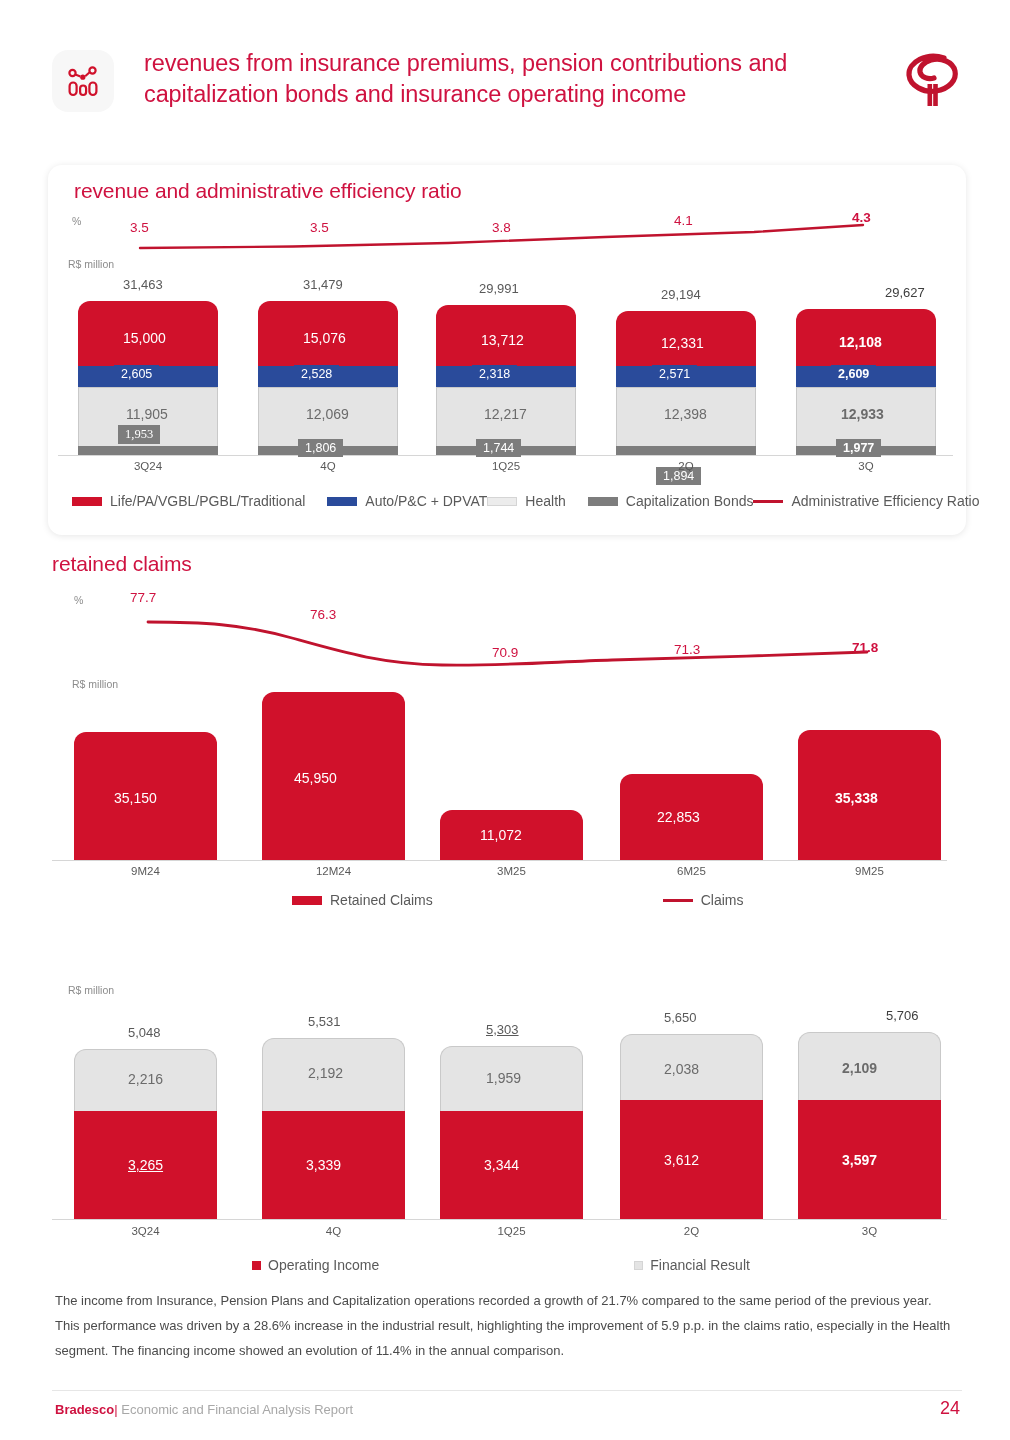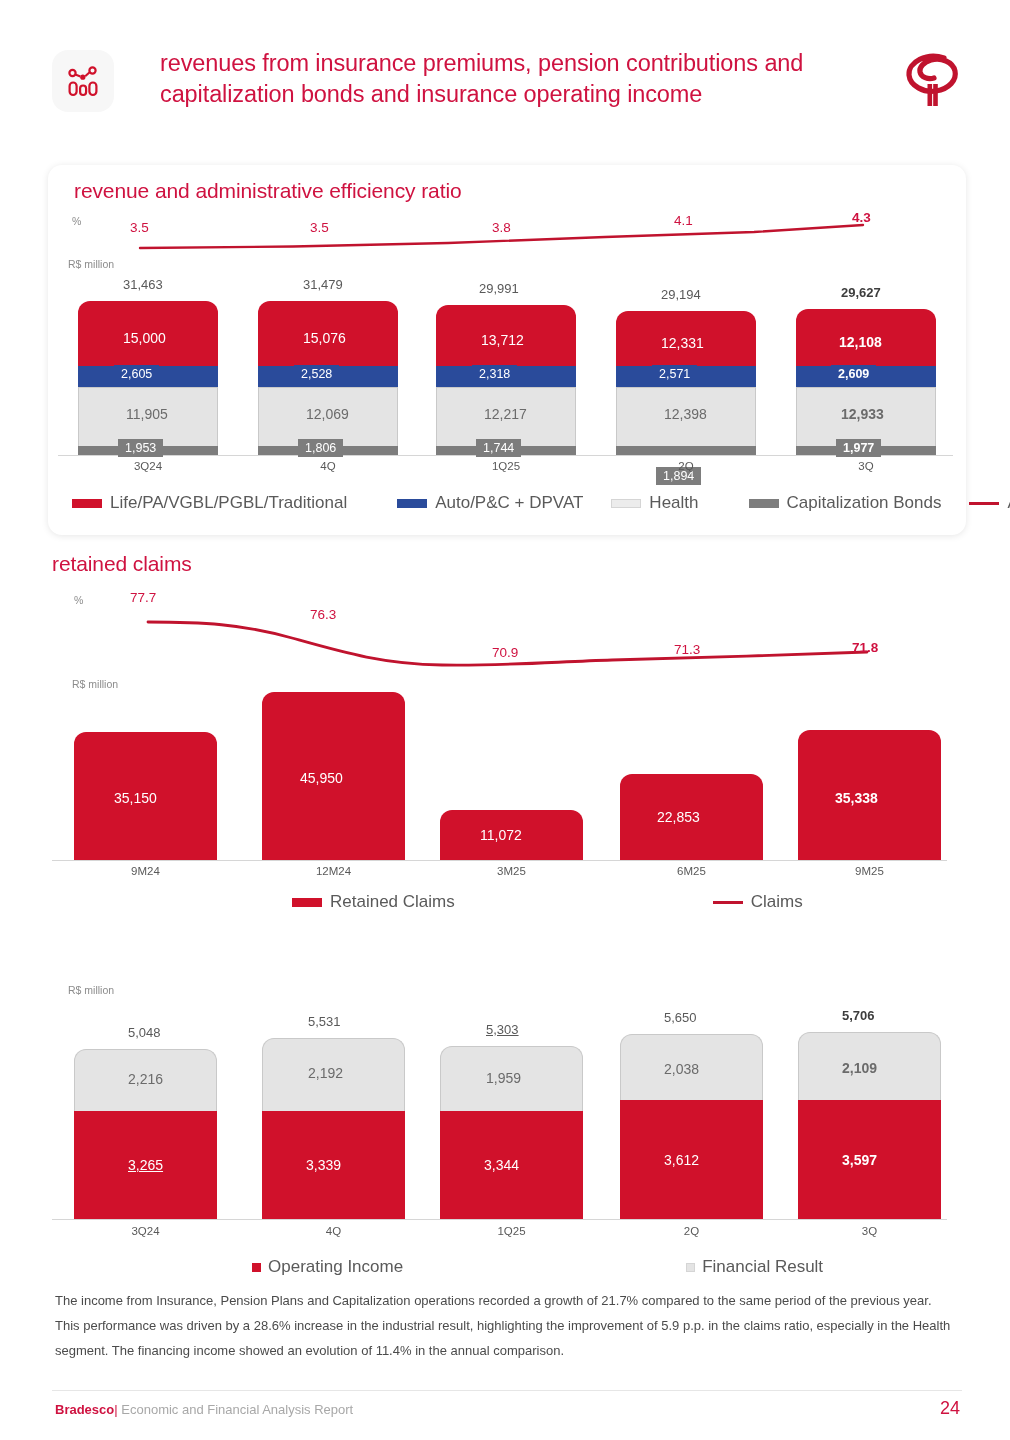--- a/index.html
+++ b/index.html
@@ -12,40 +12,40 @@
   .page { position: relative; width: 1010px; height: 1440px; background: #fff; }
 
   
   .header { position: absolute; left: 52px; top: 48px; width: 910px; height: 90px; }
   .hdr-icon-box {
     position: absolute; left: 0; top: 2px; width: 62px; height: 62px;
     background: #f7f7f7; border-radius: 16px;
     display: flex; align-items: center; justify-content: center;
   }
   .hdr-title {
-    position: absolute; left: 108px; top: 0px; width: 760px;
+    position: absolute; left: 92px; top: 0px; width: 760px;
     font-size: 23.5px; line-height: 31px; color: #cf1240; font-weight: 400;
     letter-spacing: -0.1px;
   }
   .brand-logo { position: absolute; right: 0px; top: 0px; width: 62px; height: 66px; }
 
   
   .card {
     position: absolute; left: 48px; top: 165px; width: 918px; height: 370px;
     background: #ffffff; border-radius: 14px;
     box-shadow: 0 1px 7px rgba(0,0,0,0.10);
   }
   .sec-title {
     font-size: 21px; color: #cf1240; font-weight: 400; letter-spacing: -0.1px;
   }
   .axis-unit { font-size: 10.5px; color: #8c8c8c; }
 
   
   .val-lbl { position: absolute; font-size: 13px; color: #595959; white-space: nowrap; }
-  .val-lbl.bold { font-weight: bold; color: #3d3d3d; }
+  .val-lbl.bold { font-weight: normal; color: #3d3d3d; margin-left: 44px; }
   .cat-lbl { position: absolute; font-size: 11.5px; color: #595959; white-space: nowrap; text-align: center; }
   .line-lbl { position: absolute; font-size: 13.5px; color: #cf1240; white-space: nowrap; }
   .line-lbl.bold { font-weight: bold; }
 
   
   .seg { position: absolute; }
   .seg-red { background: #d0112b; }
   .seg-blue { background: #2a4b9b; }
   .seg-gray { background: #e4e4e4; border: 1px solid #c9c9c9; border-bottom: none; }
   .seg-dgray { background: #7d7d7d; }
@@ -58,21 +58,21 @@
   .chip-blue { background: #2a4b9b; }
   .chip-dgray { background: #7d7d7d; }
   .in-bar { position: absolute; font-size: 14px; white-space: nowrap; }
   .in-bar.white { color: #ffffff; }
   .in-bar.gray { color: #6b6b6b; }
   .in-bar.b { font-weight: bold; }
 
   .axis-line { position: absolute; height: 1px; background: #d6d6d6; }
 
   
-  .legend { position: absolute; display: flex; align-items: center; font-size: 17px; color: #5a5a5a; gap: 28px; }
+  .legend { position: absolute; display: flex; align-items: center; font-size: 14px; color: #5a5a5a; }
   .legend .item { display: flex; align-items: center; white-space: nowrap; }
   .sw-bar { width: 30px; height: 9px; margin-right: 8px; display: inline-block; }
   .sw-line { width: 30px; height: 3px; margin-right: 8px; display: inline-block; }
   .sw-sq { width: 9px; height: 9px; margin-right: 7px; display: inline-block; }
 
   
   .para {
     position: absolute; left: 55px; top: 1288px; width: 900px;
     font-size: 13px; line-height: 25px; color: #4b4b4b;
   }
@@ -129,21 +129,21 @@
 
     <div>
       <div class="val-lbl" style="left:75px;top:112px;">31,463</div>
       <div class="seg seg-red seg-top-round" style="left:30px;top:136px;width:140px;height:65px;"></div>
       <div class="in-bar white" style="left:75px;top:165px;">15,000</div>
       <div class="seg seg-blue" style="left:30px;top:201px;width:140px;height:21px;"></div>
       <div class="chip chip-blue" style="left:66px;top:200px;">2,605</div>
       <div class="seg seg-gray" style="left:30px;top:222px;width:140px;height:59px;"></div>
       <div class="in-bar gray" style="left:78px;top:241px;">11,905</div>
       <div class="seg seg-dgray" style="left:30px;top:281px;width:140px;height:9px;"></div>
-      <div class="chip chip-dgray" style="left:70px;top:274px;">1,953</div>
+      <div class="chip chip-dgray" style="left:70px;top:260px;font-family:Liberation Serif, serif;">1,953</div>
       <div class="cat-lbl" style="left:30px;top:295px;width:140px;">3Q24</div>
     </div>
 
     <div>
       <div class="val-lbl" style="left:255px;top:112px;">31,479</div>
       <div class="seg seg-red seg-top-round" style="left:210px;top:136px;width:140px;height:65px;"></div>
       <div class="in-bar white" style="left:255px;top:165px;">15,076</div>
       <div class="seg seg-blue" style="left:210px;top:201px;width:140px;height:21px;"></div>
       <div class="chip chip-blue" style="left:246px;top:200px;">2,528</div>
       <div class="seg seg-gray" style="left:210px;top:222px;width:140px;height:59px;"></div>
@@ -232,21 +232,21 @@
 
     <div class="axis-line" style="left:0px;top:308px;width:895px;"></div>
 
     <div>
       <div class="seg seg-red seg-top-round" style="left:22px;top:180px;width:143px;height:128px;"></div>
       <div class="in-bar white" style="left:62px;top:238px;">35,150</div>
       <div class="cat-lbl" style="left:22px;top:313px;width:143px;">9M24</div>
     </div>
     <div>
       <div class="seg seg-red seg-top-round" style="left:210px;top:140px;width:143px;height:168px;"></div>
-      <div class="in-bar white" style="left:248px;top:218px;">45,950</div>
+      <div class="in-bar white" style="left:242px;top:218px;">45,950</div>
       <div class="cat-lbl" style="left:210px;top:313px;width:143px;">12M24</div>
     </div>
     <div>
       <div class="seg seg-red seg-top-round" style="left:388px;top:258px;width:143px;height:50px;"></div>
       <div class="in-bar white" style="left:428px;top:275px;">11,072</div>
       <div class="cat-lbl" style="left:388px;top:313px;width:143px;">3M25</div>
     </div>
     <div>
       <div class="seg seg-red seg-top-round" style="left:568px;top:222px;width:143px;height:86px;"></div>
       <div class="in-bar white" style="left:605px;top:257px;">22,853</div>

